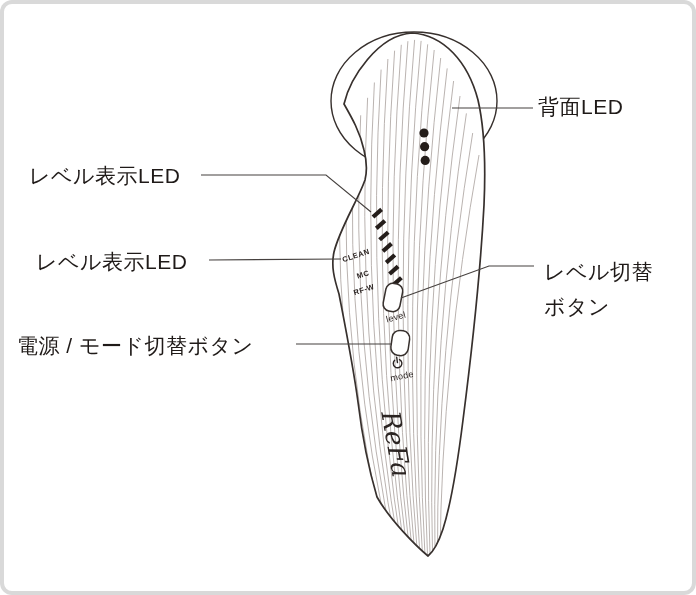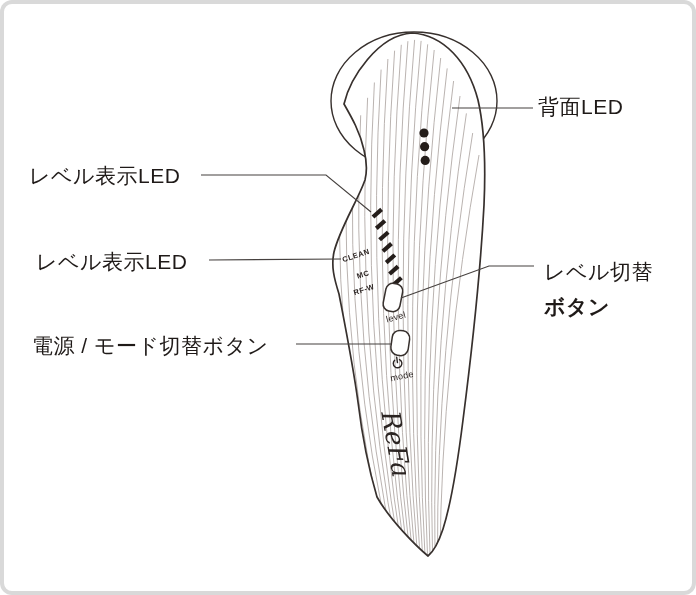--- a/index.html
+++ b/index.html
@@ -1,21 +1,21 @@
 <!DOCTYPE html>
 <html><head>
 <meta charset="utf-8">
 <style>
   html,body{margin:0;padding:0;background:#ffffff;font-family:"Liberation Sans",sans-serif;}
   #frame{position:relative;width:696px;height:595px;background:#ffffff;
          border-radius:12px;box-shadow:inset 0 0 0 4px #d9d9d9;overflow:hidden;}
   #art{position:absolute;left:0;top:0;}
   .callout{position:absolute;font-size:21px;color:#1f1a18;letter-spacing:0.5px;
            white-space:nowrap;font-weight:500;}
-  .callout .line2{display:block;margin-top:7px;font-weight:bold;}
+  .callout .line2{display:block;margin-top:7px;}
   .devtext{position:absolute;color:#2b2422;white-space:nowrap;text-align:center;}
   .modetag{font-size:7.5px;font-weight:700;letter-spacing:0.5px;width:40px;}
   .btntag{font-size:9px;font-weight:400;letter-spacing:0.3px;width:40px;}
   #brand-logo{position:absolute;left:356px;top:429px;width:80px;height:30px;
               text-align:center;font-family:"DejaVu Serif",serif;font-style:italic;
               font-size:26px;color:#2b2422;transform:rotate(80deg);}
 </style>
 </head>
 <body>
 
@@ -90,21 +90,21 @@
       <polyline points="209,260 341,259"></polyline>
       <polyline points="296,344 391,344"></polyline>
       <polyline points="534,266 489,266 401,298"></polyline>
     </g>
   </svg>
 
   <div class="callout" style="left:29px;top:162px;">レベル表示LED</div>
 
   <div class="callout" style="left:36px;top:248px;">レベル表示LED</div>
 
-  <div class="callout" style="left:32px;top:332px;">電源 / モード切替ボタン</div>
+  <div class="callout" style="left:17px;top:332px;">電源 / モード切替ボタン</div>
 
   <div class="callout" style="left:538px;top:93px;">背面LED</div>
 
   <div class="callout" style="left:544px;top:258px;">
     <span>レベル切替</span>
     <span class="line2">ボタン</span>
   </div>
 
   <div class="devtext modetag" style="left:336px;top:251px;transform:rotate(-18deg);">CLEAN</div>
   <div class="devtext modetag" style="left:343px;top:270px;transform:rotate(-18deg);">MC</div>

